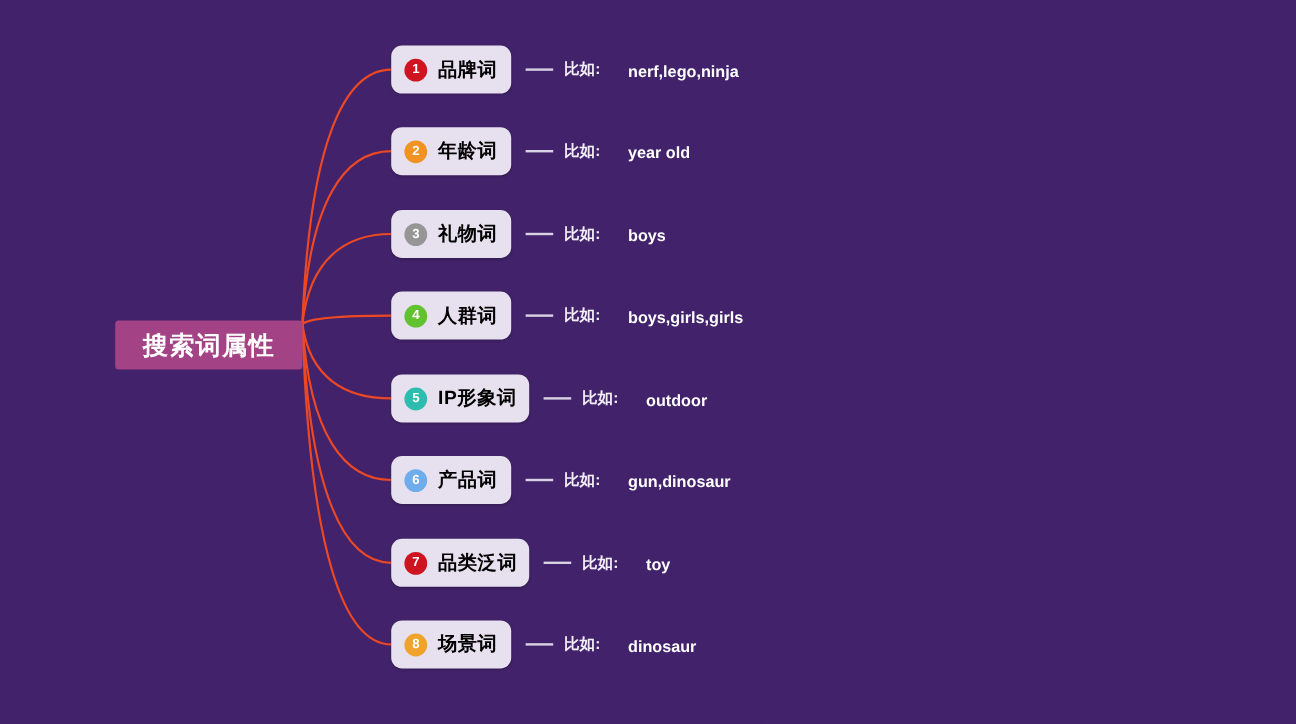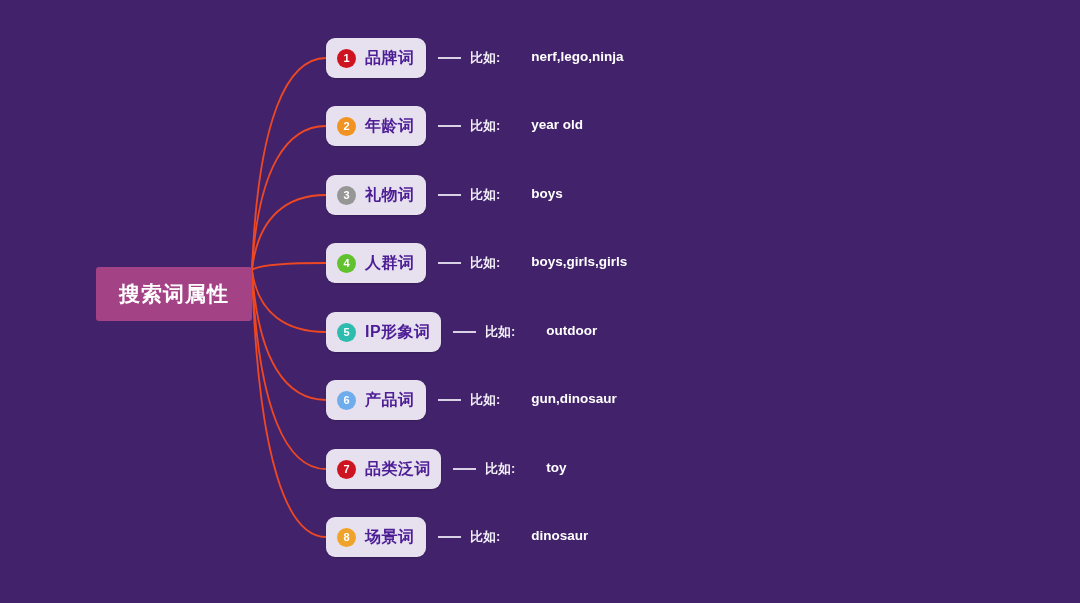--- a/index.html
+++ b/index.html
@@ -25,21 +25,21 @@
     top: 0;
     width: 1080px;
     height: 603px;
     pointer-events: none;
   }
   .root-node {
     position: absolute;
     left: 96px;
     top: 267px;
     width: 156px;
-    height: 54px;
+    height: 41px;
     background: #a34385;
     border-radius: 3px;
     display: flex;
     align-items: center;
     justify-content: center;
     box-sizing: border-box;
   }
   .root-label {
     color: #ffffff;
     font-size: 21px;
@@ -71,49 +71,49 @@
     display: flex;
     align-items: center;
     justify-content: center;
     color: #ffffff;
     font-size: 11px;
     font-weight: bold;
     line-height: 1;
     margin-right: 9px;
   }
   .node-label {
-    color: #4c1d95;
+    color: #000000;
     font-size: 16px;
     font-weight: bold;
     white-space: nowrap;
     letter-spacing: 0.5px;
   }
   .connector-dash {
     width: 23px;
     height: 2px;
     background: #d9d2e4;
     margin: 0 9px 0 12px;
     flex: 0 0 auto;
   }
   .example {
     display: flex;
-    align-items: flex-start;
+    align-items: flex-end;
     white-space: nowrap;
+    gap: 16px;
   }
   .example-prefix {
     color: #f2eef7;
     font-size: 13px;
     font-weight: bold;
     margin-right: 7px;
   }
   .example-value {
     color: #ffffff;
     font-size: 13.5px;
     font-weight: bold;
-    margin-left: 24px;
   }
 </style>
 </head>
 <body>
 
 <div id="stage">
 
   <svg id="links" viewBox="0 0 1080 603">
       <path d="M 252 270 C 258 117.36000000000001, 287.52 58, 326 58" fill="none" stroke="#ee4823" stroke-width="1.8"></path>
       <path d="M 252 270 C 258 166.32, 287.52 126, 326 126" fill="none" stroke="#ee4823" stroke-width="1.8"></path>

